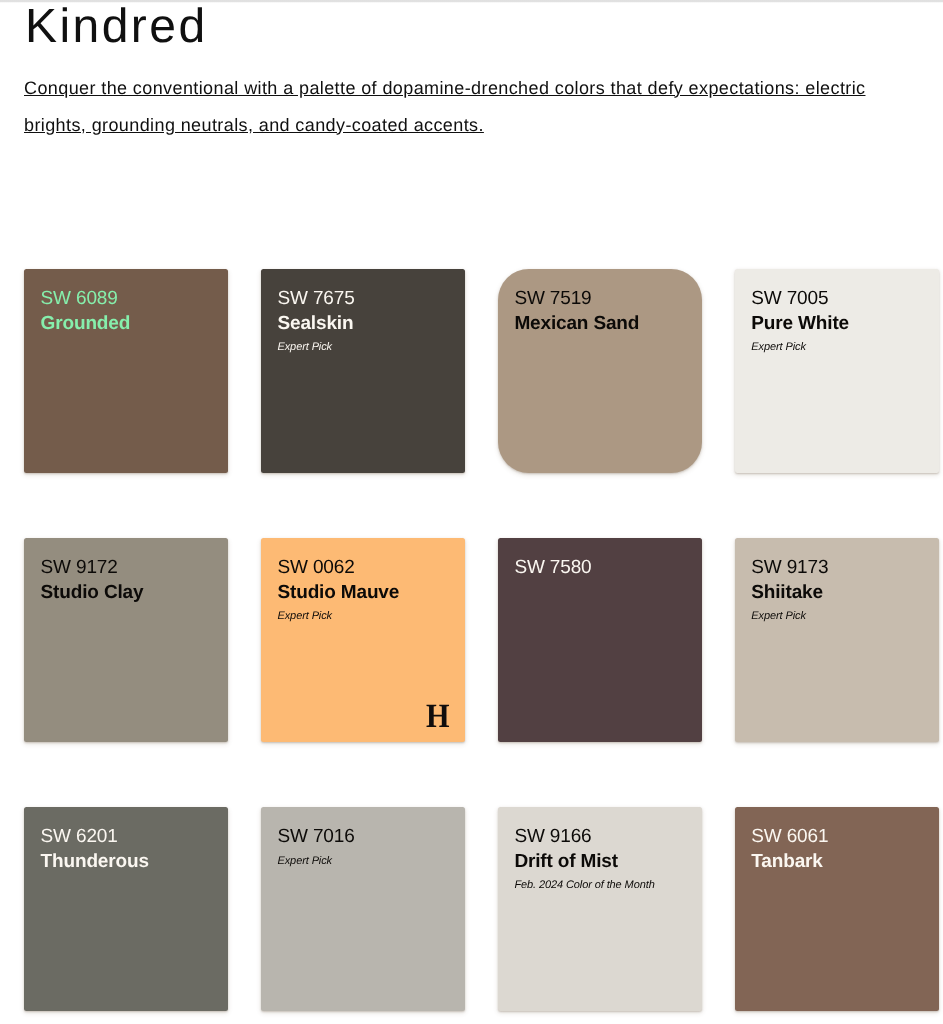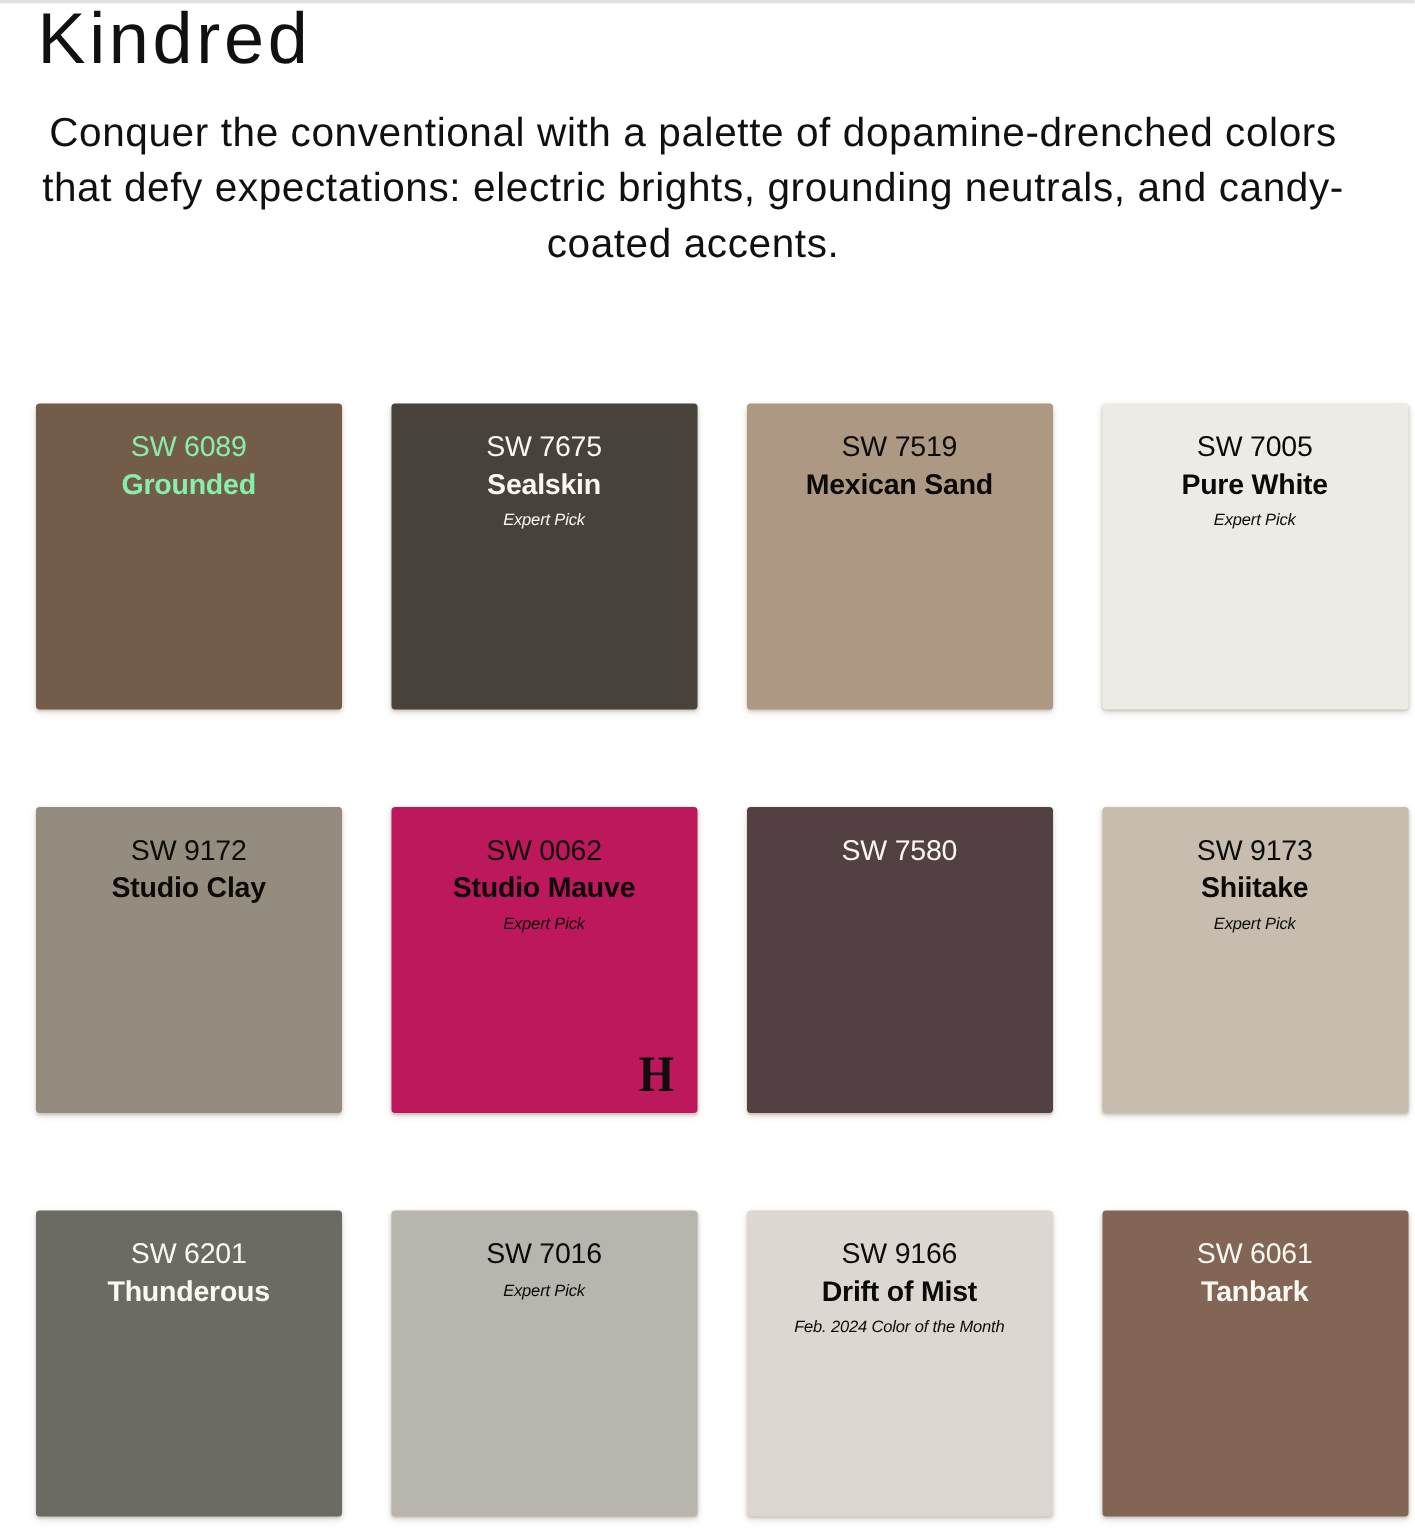--- a/index.html
+++ b/index.html
@@ -5,27 +5,27 @@
 <style>
   html, body { margin:0; padding:0; }
   body {
     width:943px; height:1024px; overflow:hidden;
     background:#ffffff;
     font-family:"Liberation Sans", sans-serif;
     -webkit-font-smoothing:antialiased;
     text-rendering:geometricPrecision;
   }
   .page { position:relative; width:943px; height:742px;
-          transform:translateZ(0);text-align:center; }
+          transform:translateZ(0); }
   .topband { position:absolute; left:0; top:0; width:943px; height:3px;
              background:linear-gradient(#e0e0e0 0%, #e1e1e1 55%, #f6f6f6 80%, #ffffff 100%); }
   .hd { position:absolute; left:25px; top:10px; margin:0; font-size:48px; font-weight:400;
         line-height:34px; color:#101010; letter-spacing:2.45px; }
-  .sub { position:absolute; left:24px; top:69.5px; margin:0; width:876px; font-size:27px;
-         letter-spacing:0.4px; line-height:37.35px; color:#101010; }
+  .sub { position:absolute; left:24px; top:69.5px; margin:0; width:876px; font-size:18px;
+         letter-spacing:0.4px; line-height:37.35px; color:#101010;text-decoration:underline; }
   .grid { position:absolute; left:24px; top:269.4px; width:915px;
           display:grid; grid-template-columns:repeat(4, 204px);
           column-gap:32.9px; row-gap:65px; }
   .sw { position:relative; width:204px; height:204px; border-radius:2.5px;
         box-shadow:0 1px 2px rgba(95,72,52,.26), 0 2px 5px rgba(95,72,52,.16); padding:18px 17px 0 16.6px;
         box-sizing:border-box; overflow:hidden; }
   .code { font-size:19px; line-height:24.5px; letter-spacing:-0.15px; font-weight:400; }
   .nm { font-size:19px; line-height:24.5px; letter-spacing:-0.15px; font-weight:700; }
   .note { font-size:11px; line-height:19.9px; letter-spacing:-0.1px; font-style:italic; font-weight:400; margin-top:2px; }
   .logo { position:absolute; right:15.4px; bottom:8.6px;
@@ -46,37 +46,37 @@
     <div class="code">SW 6089</div>
     <div class="nm">Grounded</div>
 
   </div>
       <div class="sw" title="Sealskin" style="background: rgb(71, 66, 60); color: rgb(251, 247, 241);">
     <div class="code">SW 7675</div>
     <div class="nm">Sealskin</div>
     <div class="note">Expert Pick</div>
 
   </div>
-      <div class="sw" title="Mexican Sand" style="background: rgb(172, 152, 131); color: rgb(12, 10, 8);">
+      <div class="sw" title="Mexican Sand" style="background: rgb(172, 152, 131); color: rgb(12, 10, 8); border-radius: 31px;">
     <div class="code">SW 7519</div>
     <div class="nm">Mexican Sand</div>
 
   </div>
       <div class="sw" title="Pure White" style="background: rgb(237, 235, 230); color: rgb(12, 10, 8);">
     <div class="code">SW 7005</div>
     <div class="nm">Pure White</div>
     <div class="note">Expert Pick</div>
 
   </div>
       <div class="sw" title="Studio Clay" style="background: rgb(148, 141, 127); color: rgb(12, 10, 8);">
     <div class="code">SW 9172</div>
     <div class="nm">Studio Clay</div>
 
   </div>
-      <div class="sw" title="Studio Mauve" style="background: #be185d; color: rgb(12, 10, 8);">
+      <div class="sw" title="Studio Mauve" style="background: #fdba74; color: rgb(12, 10, 8);">
     <div class="code">SW 0062</div>
     <div class="nm">Studio Mauve</div>
     <div class="note">Expert Pick</div>
     <div class="logo">H</div>
   </div>
       <div class="sw" title="Carnelian" style="background: rgb(82, 64, 66); color: rgb(251, 247, 241);">
     <div class="code">SW 7580</div>
 
   </div>
       <div class="sw" title="Shiitake" style="background: rgb(199, 188, 174); color: rgb(12, 10, 8);">

